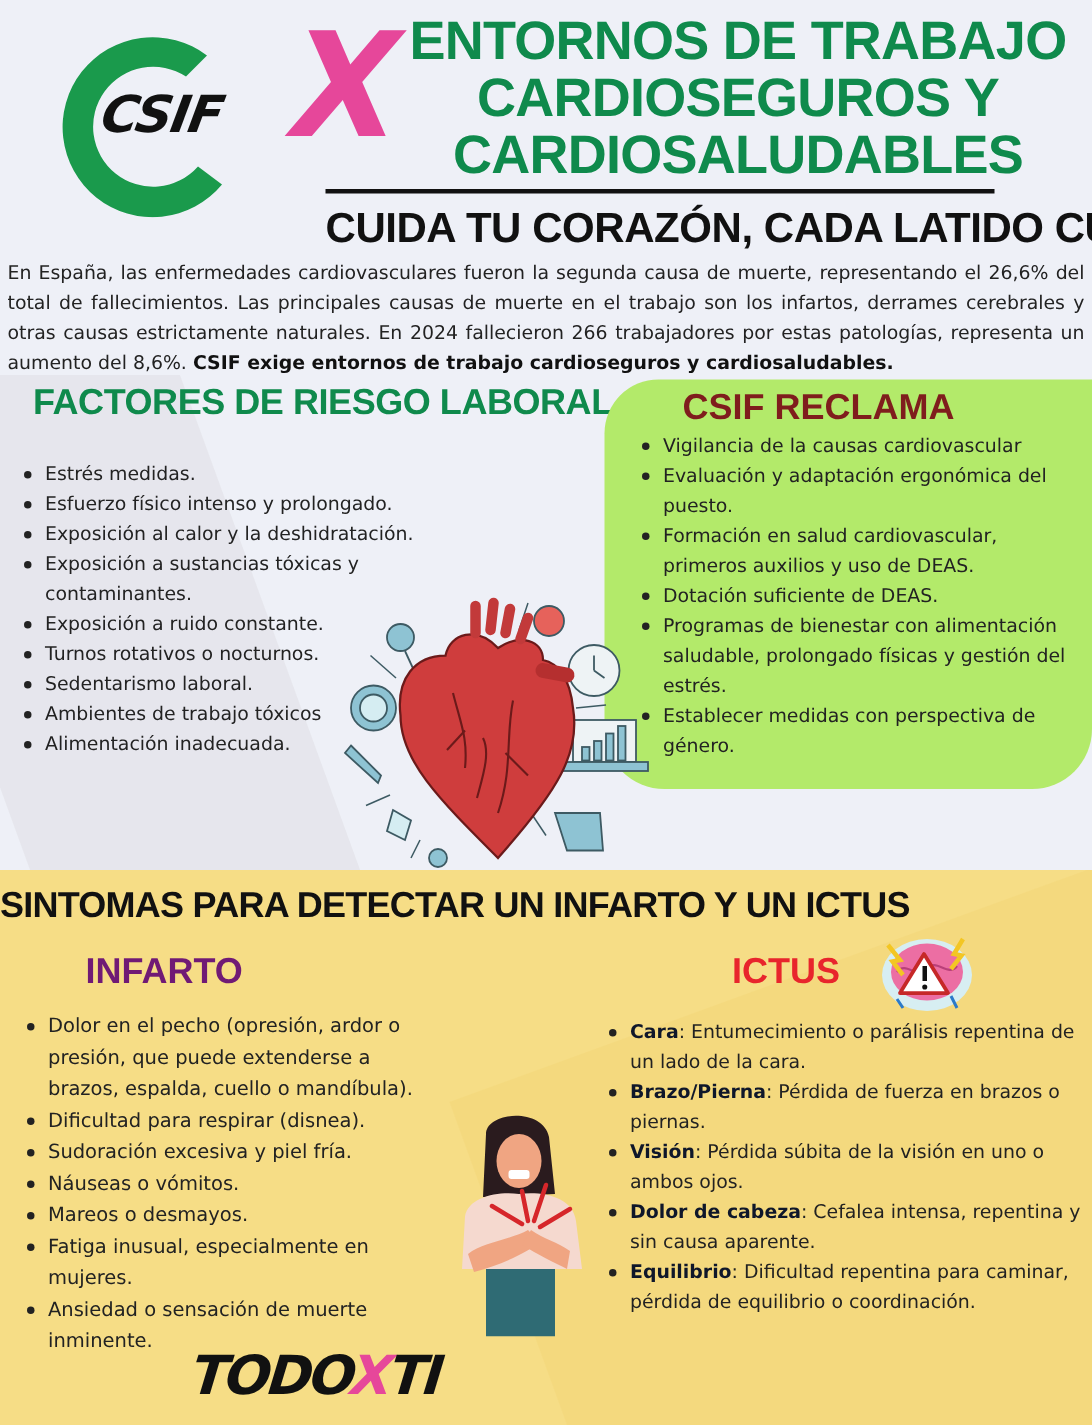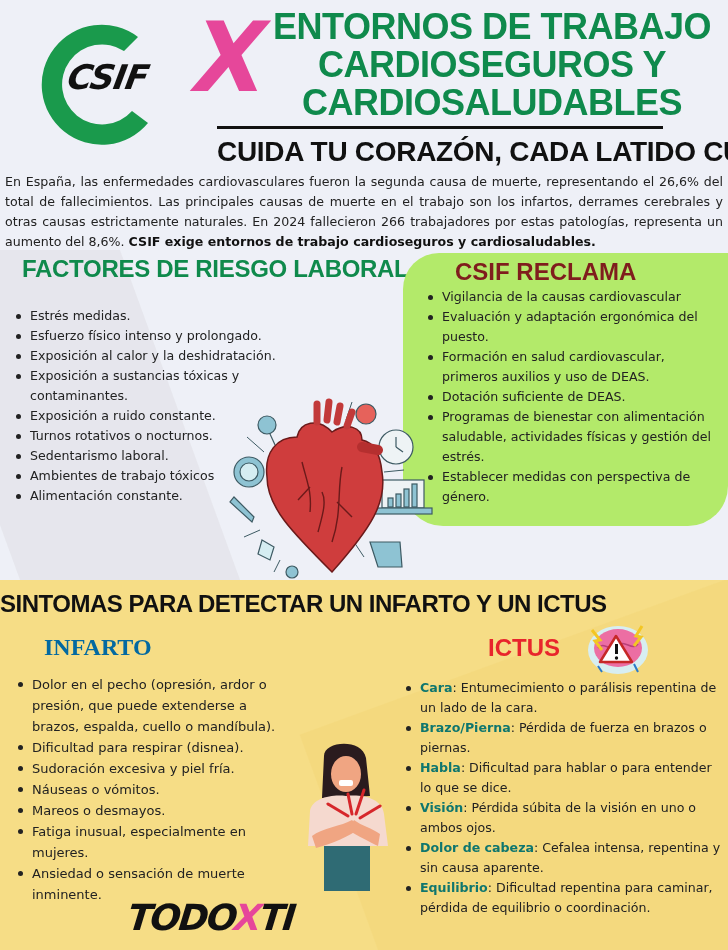--- a/index.html
+++ b/index.html
@@ -118,40 +118,40 @@
       background: #f3d77a; transform: rotate(-20deg);
       opacity: 0.6;
     }
     .sintomas-title {
       position: absolute; left: 0; top: 590px; width: 595px; text-align: center;
       font-family: "Liberation Sans", sans-serif;
       font-weight: bold; font-size: 24px; letter-spacing: -0.5px;
       color: #111; white-space: nowrap;
     }
     .infarto-title {
-      position: absolute; left: 44px; top: 634px;
-      font-family: Liberation Serif, serif;
+      position: absolute; left: 57px; top: 634px;
+      font-family: Liberation Sans, sans-serif;
       font-weight: bold; font-size: 24px;
-      color: #0369a1;
+      color: #701a75;
     }
     .ictus-title {
       position: absolute; left: 488px; top: 634px;
       font-family: "Liberation Sans", sans-serif;
       font-weight: bold; font-size: 24px;
       color: #e8252c;
     }
     .infarto-list {
       position: absolute; left: 18px; top: 674px; width: 270px;
       font-size: 13px; line-height: 21px; color: #222;
     }
     .ictus-list {
       position: absolute; left: 406px; top: 678px; width: 316px;
       font-size: 12.6px; line-height: 20px; color: #222;
     }
-    .ictus-list b { font-weight: bold; color: #0f766e; }
+    .ictus-list b { font-weight: bold; color: #0f172a; }
     .woman { position: absolute; left: 292px; top: 736px; width: 110px; height: 155px; }
     .brain { position: absolute; left: 584px; top: 620px; width: 66px; height: 56px; }
     .todoxti {
       position: absolute; left: 128px; top: 897px;
       font-family: "DejaVu Sans", sans-serif;
       font-weight: bold; font-style: italic;
       font-size: 36px; letter-spacing: -2px;
       color: #111; white-space: nowrap;
       transform: skewX(-6deg);
     }
@@ -188,31 +188,31 @@
 <div class="factores-title">FACTORES DE RIESGO LABORAL</div>
 <ul class="bul factores-list">
   <li>Estrés medidas.</li>
   <li>Esfuerzo físico intenso y prolongado.</li>
   <li>Exposición al calor y la deshidratación.</li>
   <li>Exposición a sustancias tóxicas y contaminantes.</li>
   <li>Exposición a ruido constante.</li>
   <li>Turnos rotativos o nocturnos.</li>
   <li>Sedentarismo laboral.</li>
   <li>Ambientes de trabajo tóxicos</li>
-  <li>Alimentación constante.</li>
+  <li>Alimentación inadecuada.</li>
 </ul>
 
 <div class="reclama-box"></div>
 <div class="reclama-title">CSIF RECLAMA</div>
 <ul class="bul reclama-list">
   <li>Vigilancia de la causas cardiovascular</li>
   <li>Evaluación y adaptación ergonómica del puesto.</li>
   <li>Formación en salud cardiovascular, primeros auxilios y uso de DEAS.</li>
   <li>Dotación suficiente de DEAS.</li>
-  <li>Programas de bienestar con alimentación saludable, actividades físicas y gestión del estrés.</li>
+  <li>Programas de bienestar con alimentación saludable, prolongado físicas y gestión del estrés.</li>
   <li>Establecer medidas con perspectiva de género.</li>
 </ul>
 
 <svg class="heart-illus" viewBox="0 0 220 190">
   <g stroke="#3d5a63" stroke-width="1.2" fill="#8ec3d3">
     <circle cx="45" cy="33" r="9"></circle>
     <line x1="48" y1="42" x2="54" y2="55"></line>
     <circle cx="27" cy="80" r="15"></circle>
     <circle cx="27" cy="80" r="9" fill="#d5edf2"></circle>
     <circle cx="174" cy="55" r="17" fill="#eef3f5"></circle>
@@ -288,19 +288,18 @@
     <line x1="56" y1="80" x2="36" y2="68"></line>
     <line x1="60" y1="78" x2="56" y2="58"></line>
     <line x1="64" y1="78" x2="72" y2="54"></line>
     <line x1="68" y1="82" x2="88" y2="70"></line>
   </g>
 </svg>
 
 <ul class="bul ictus-list">
   <li><b>Cara</b><span>: Entumecimiento o parálisis repentina de un lado de la cara.</span></li>
   <li><b>Brazo/Pierna</b><span>: Pérdida de fuerza en brazos o piernas.</span></li>
-  <li><b>Habla</b><span>: Dificultad para hablar o para entender lo que se dice.</span></li>
   <li><b>Visión</b><span>: Pérdida súbita de la visión en uno o ambos ojos.</span></li>
   <li><b>Dolor de cabeza</b><span>: Cefalea intensa, repentina y sin causa aparente.</span></li>
   <li><b>Equilibrio</b><span>: Dificultad repentina para caminar, pérdida de equilibrio o coordinación.</span></li>
 </ul>
 
 <div class="todoxti"><span>TODO</span><span class="x">X</span><span>TI</span></div>
 
 </body></html>

